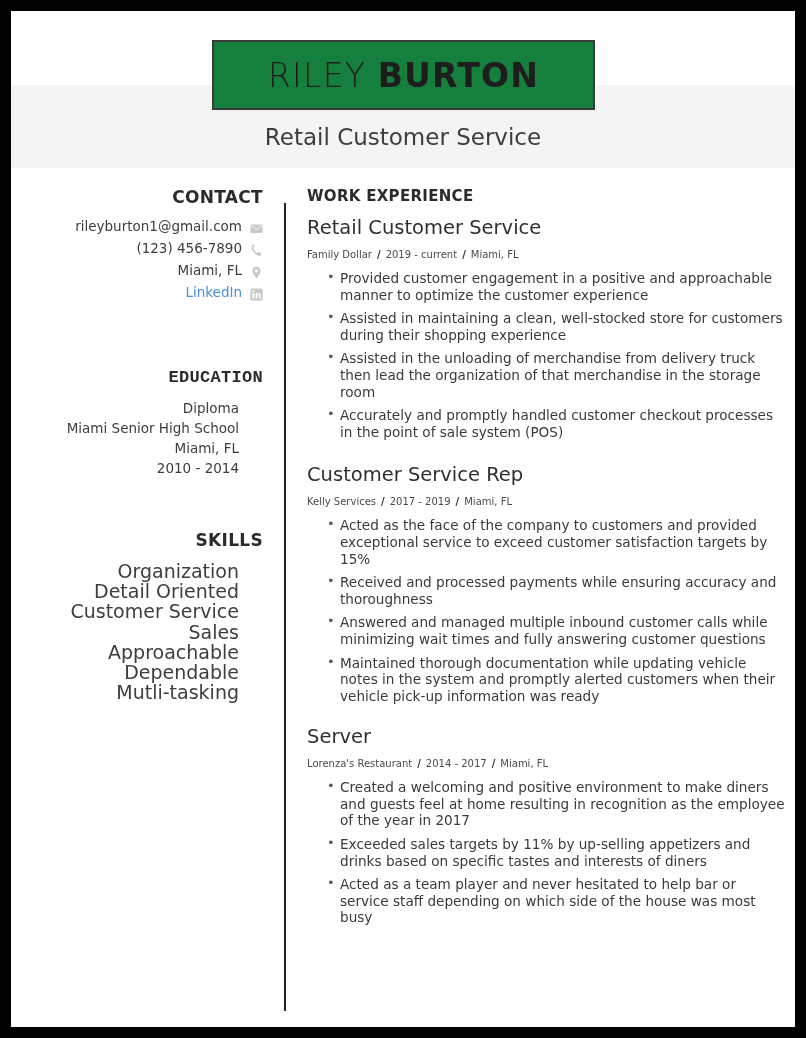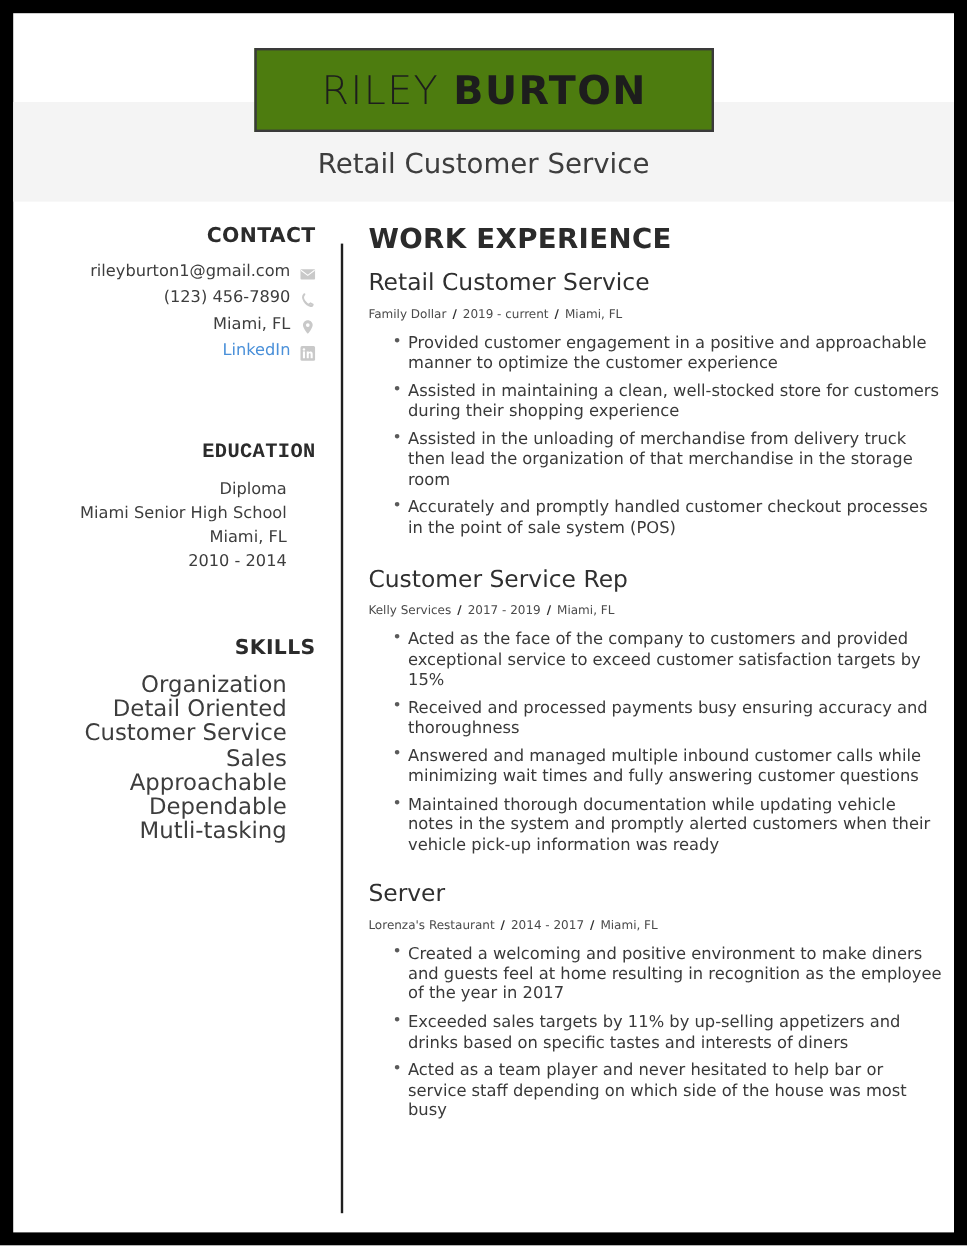--- a/index.html
+++ b/index.html
@@ -29,21 +29,21 @@
     background: #f4f4f4;
   }
 
   .name-box {
     position: absolute;
     left: 201px;
     top: 29px;
     width: 383px;
     height: 70px;
     border: 2px solid #3a3a3a;
-    background: #4d7c0f;
+    background: #15803d;
     display: flex;
     align-items: center;
     justify-content: center;
     z-index: 3;
   }
   .name-text {
     font-size: 33px;
     letter-spacing: 1.2px;
     color: #1d1d1d;
     white-space: nowrap;
@@ -140,21 +140,21 @@
 
   
   .main {
     position: absolute;
     left: 296px;
     top: 0;
     right: 10px;
   }
 
   .main-heading {
-    font-size: 23px;
+    font-size: 15px;
     font-weight: 700;
     color: #2b2b2b;
     letter-spacing: 0.3px;
     margin-bottom: 10px;
   }
 
   .job { margin-bottom: 20px; }
   .job.first { margin-bottom: 22px; }
 
   .job-title {
@@ -293,21 +293,21 @@
         </ul>
       </div>
 
       <div class="job">
         <div class="job-title">Customer Service Rep</div>
         <div class="job-meta">
           <span>Kelly Services</span><span class="sep">/</span><span>2017 - 2019</span><span class="sep">/</span><span>Miami, FL</span>
         </div>
         <ul class="bullets">
           <li class="bullet">Acted as the face of the company to customers and provided exceptional service to exceed customer satisfaction targets by 15%</li>
-          <li class="bullet">Received and processed payments busy ensuring accuracy and thoroughness</li>
+          <li class="bullet">Received and processed payments while ensuring accuracy and thoroughness</li>
           <li class="bullet">Answered and managed multiple inbound customer calls while minimizing wait times and fully answering customer questions</li>
           <li class="bullet">Maintained thorough documentation while updating vehicle notes in the system and promptly alerted customers when their vehicle pick-up information was ready</li>
         </ul>
       </div>
 
       <div class="job">
         <div class="job-title">Server</div>
         <div class="job-meta">
           <span>Lorenza's Restaurant</span><span class="sep">/</span><span>2014 - 2017</span><span class="sep">/</span><span>Miami, FL</span>
         </div>

